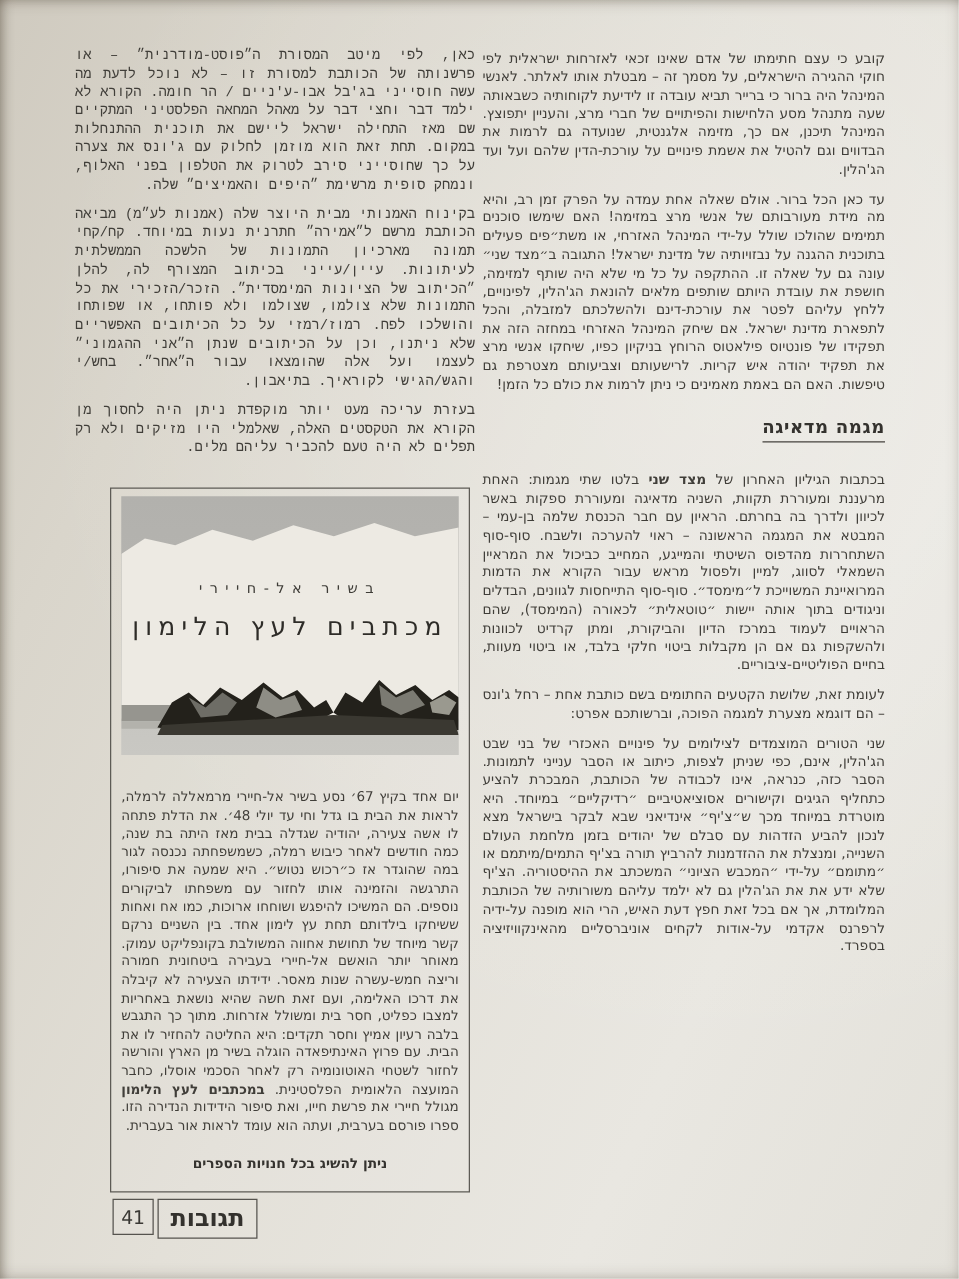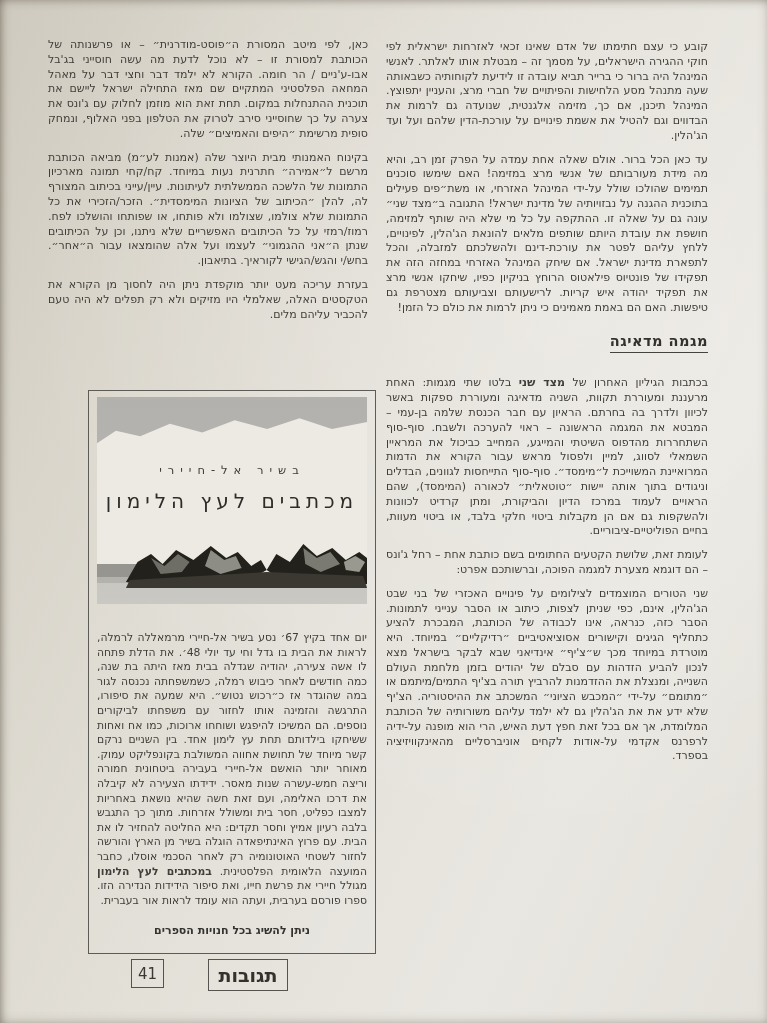--- a/index.html
+++ b/index.html
@@ -17,21 +17,21 @@
     box-shadow:
       inset 7px 0 9px -5px rgba(70,60,45,0.45),
       inset 0 7px 10px -6px rgba(70,60,45,0.35),
       inset -4px -6px 12px -6px rgba(70,60,45,0.28);
     direction:rtl;
     color:#403e39;
   }
   .col{position:absolute;text-align:justify;}
   .col p{margin:0 0 9px 0;font-size:11px;line-height:14.8px;}
   .col-right{right:59px;top:40px;width:322px;}
-  .col-left{left:48px;top:38px;width:320px;}
+  .col-left{left:60px;top:38px;width:320px;font-family:Liberation Mono, monospace;}
 
   .article-head{margin-top:16px;margin-bottom:14px;}
   .article-title{
     display:inline-block;
     font-size:14.5px;font-weight:bold;letter-spacing:0.5px;
     border-bottom:1.6px solid #45433e;
     padding-bottom:3px;margin:0 0 9px 0;color:#34322e;
   }
   .article-author{font-size:11.5px;font-weight:bold;margin:0 0 12px 0;color:#3a3834;}
   .bold-inline{font-weight:bold;}
@@ -69,21 +69,20 @@
   }
 
   .footer-tags{
     position:absolute;left:90px;top:959px;
     direction:ltr;display:flex;align-items:stretch;gap:3px;
   }
   .tag-box{
     border:1px solid #55534e;
     display:flex;align-items:center;justify-content:center;
     background:rgba(255,255,255,0.05);
-    margin-left:41px;
   }
   .tag-number{width:31px;height:27px;font-size:15px;color:#3a3834;font-weight:500;}
   .tag-section{min-width:66px;height:30px;padding:0 6px;font-size:19px;font-weight:bold;color:#33312d;}
 </style>
 </head>
 <body>
 
 <div class="page">
 
   <div class="col col-right">

